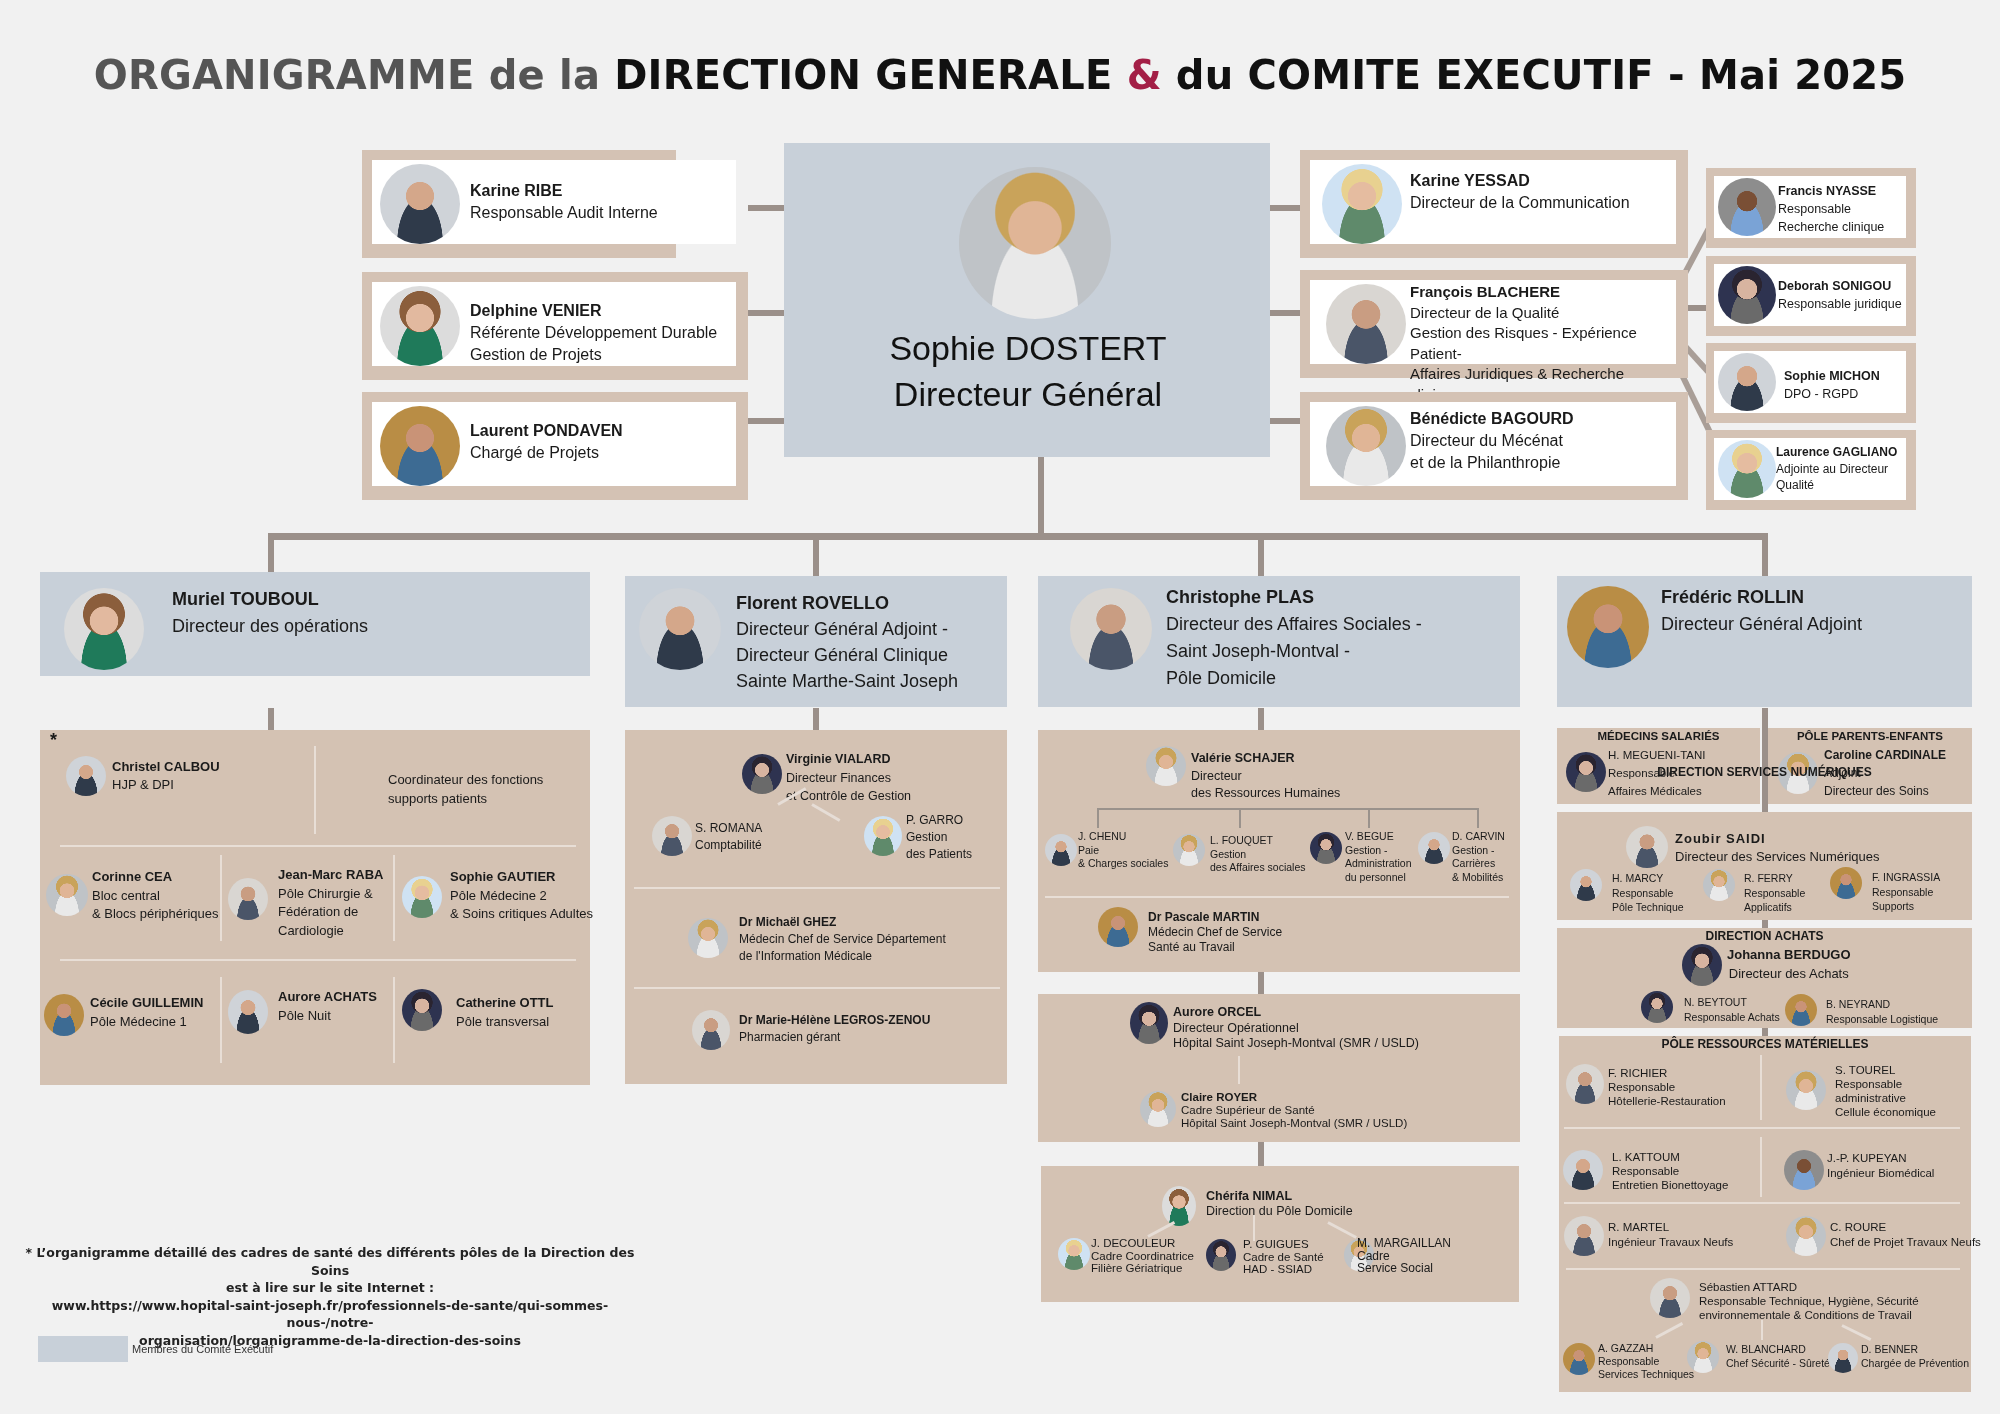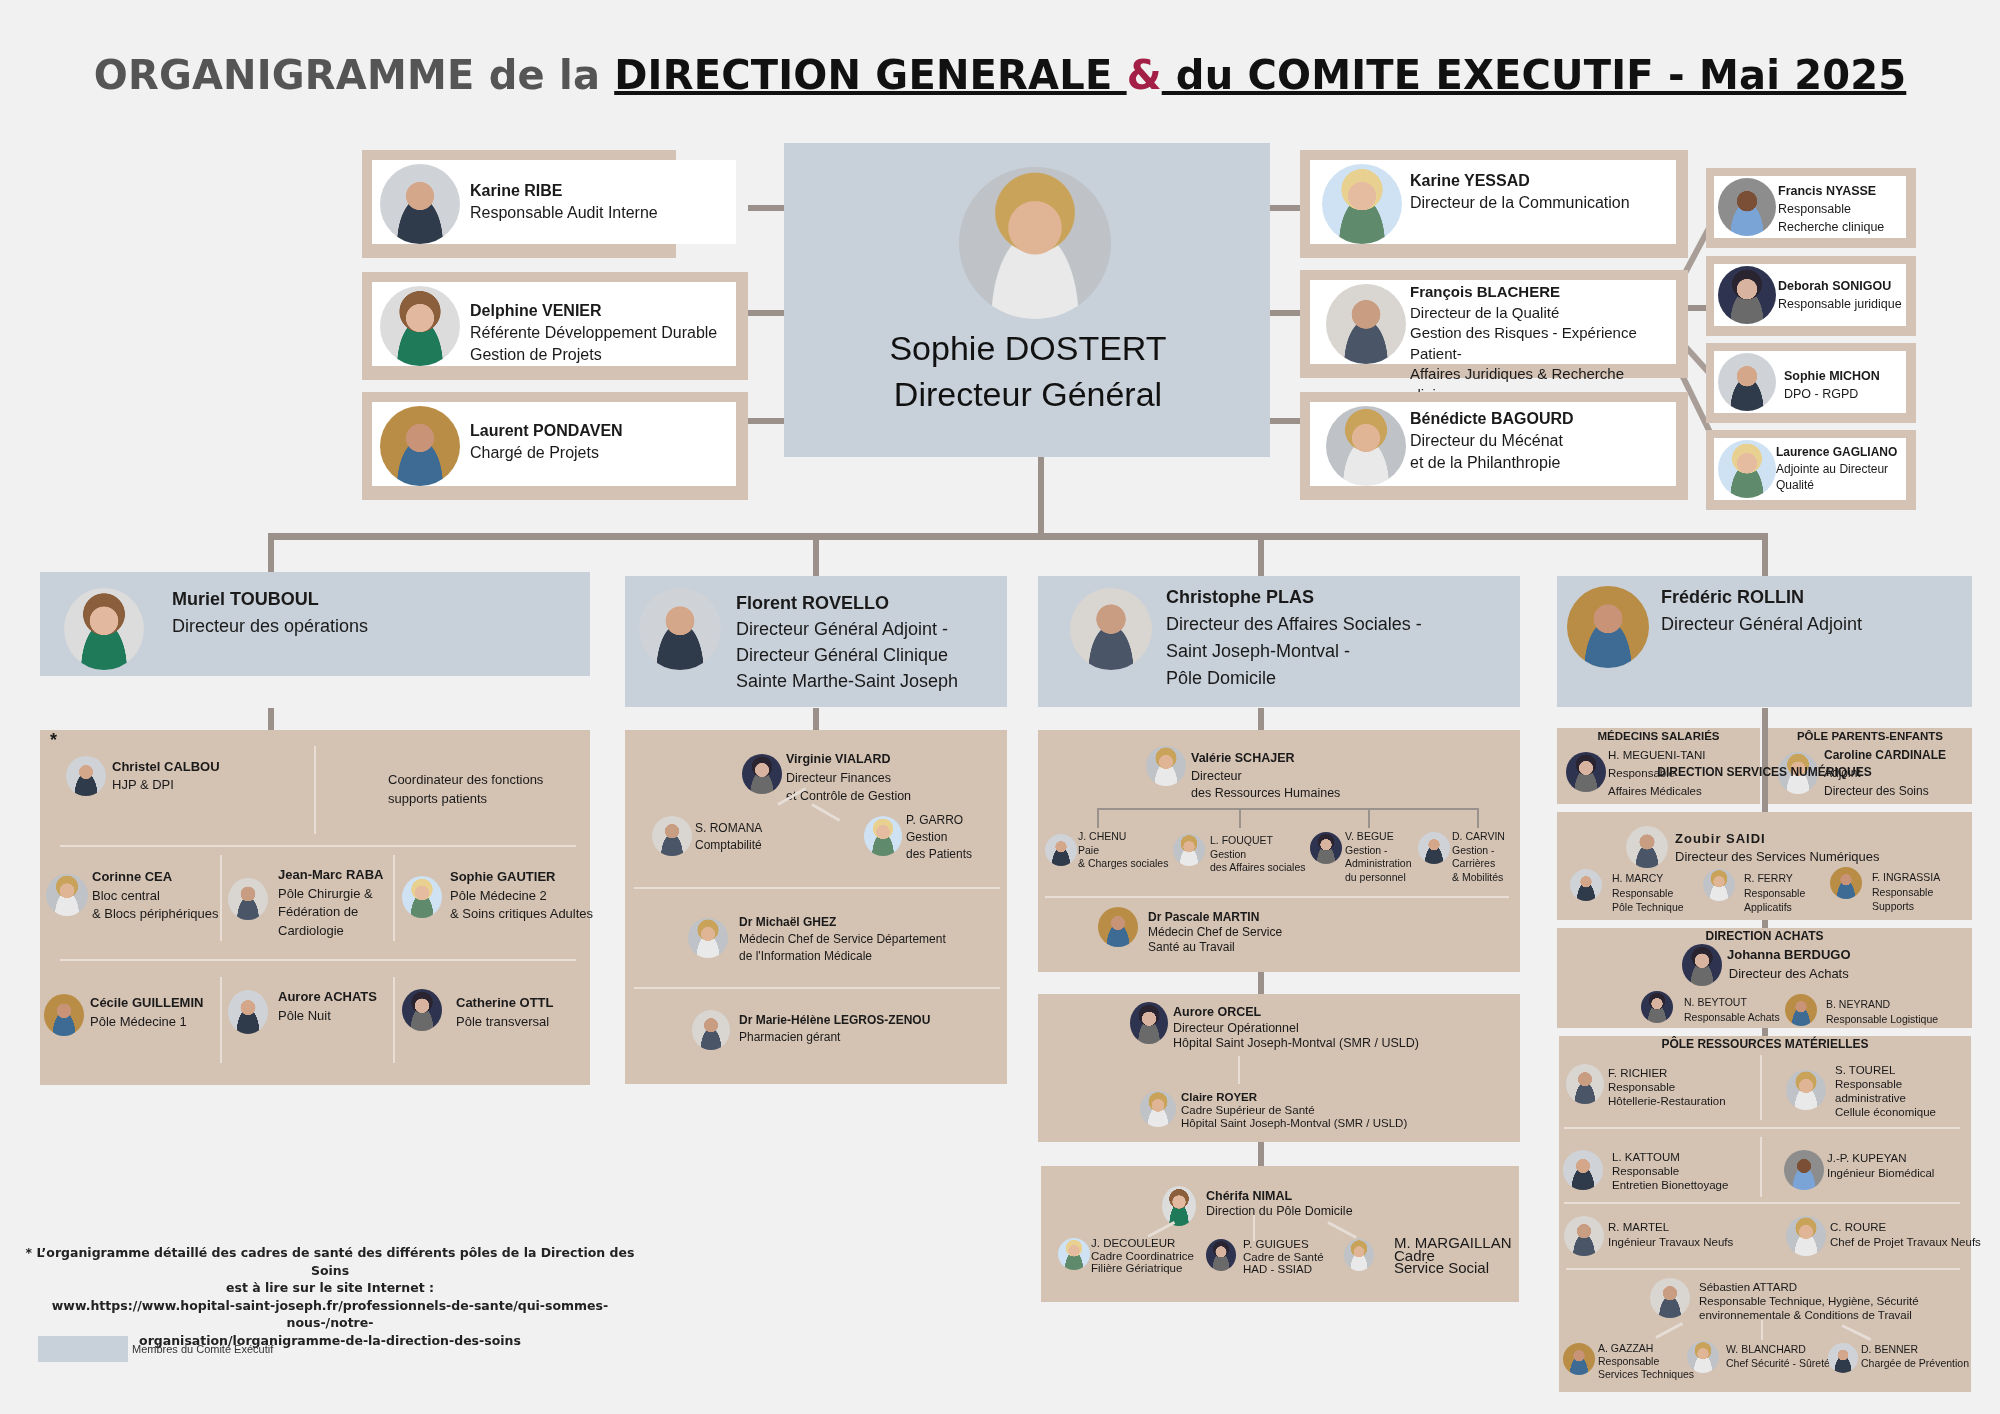--- a/index.html
+++ b/index.html
@@ -1,21 +1,21 @@
 <!DOCTYPE html>
 <html><head>
 <meta charset="utf-8">
 <style>
   * { box-sizing: border-box; margin: 0; padding: 0; }
   html, body { width: 2000px; height: 1414px; background: #f1f1f1; overflow: hidden; }
   body { position: relative; font-family: "Liberation Sans", "DejaVu Sans", sans-serif; color: #1a1a1a; }
 
   .title { position: absolute; top: 52px; left: 0; width: 2000px; text-align: center; font-family: "DejaVu Sans", sans-serif; font-weight: 700; font-size: 40px; letter-spacing: 0.2px; }
   .title .grey { color: #555; }
-  .title .dark { color: #111; text-decoration: underline; }
+  .title .dark { color: #111; }
   .title .amp { color: #a31f46; }
 
   .line { position: absolute; background: #9b908a; }
   .thin { position: absolute; background: #e8ded6; }
   .diag { position: absolute; height: 6px; background: #a99e97; transform-origin: 0 50%; }
   .diag-light { position: absolute; height: 3px; background: #e6ddd6; transform-origin: 0 50%; }
 
   .avatar { position: absolute; border-radius: 50%; overflow: hidden; background: radial-gradient(circle at 50% 38%, #c99d82 0 22%, transparent 23%), radial-gradient(ellipse at 50% 100%, #4a5568 0 38%, transparent 39%), #d9d6d2; }
   .av-a { background: radial-gradient(circle at 50% 40%, #d4a78a 0 22%, transparent 23%), radial-gradient(ellipse at 50% 100%, #2f3a4a 0 40%, transparent 41%), #cfd3d8; }
   .av-b { background: radial-gradient(circle at 50% 40%, #e0b596 0 22%, transparent 23%), radial-gradient(circle at 50% 30%, #c9a35a 0 30%, transparent 31%), radial-gradient(ellipse at 50% 100%, #e9e9e9 0 40%, transparent 41%), #bfc3c7; }
@@ -380,21 +380,21 @@
   <span class="txt">Cadre Coordinatrice</span>
   <span class="txt">Filière Gériatrique</span>
 </div>
 <div class="avatar av-f" style="left:1206px;top:1239px;width:30px;height:32px;"></div>
 <div class="blk" style="left:1243px;top:1238px;font-size:11.5px;line-height:12.5px;">
   <span class="txt">P. GUIGUES</span>
   <span class="txt">Cadre de Santé</span>
   <span class="txt">HAD - SSIAD</span>
 </div>
 <div class="avatar av-b" style="left:1344px;top:1239px;width:30px;height:32px;"></div>
-<div class="blk" style="left:1394px;top:1237px;font-size:15px;line-height:12.5px;">
+<div class="blk" style="left:1357px;top:1237px;font-size:12px;line-height:12.5px;">
   <span class="txt">M. MARGAILLAN</span>
   <span class="txt">Cadre</span>
   <span class="txt">Service Social</span>
 </div>
 
 <div class="line" style="left:1762px;top:708px;width:6px;height:600px;"></div>
 
 <div class="panel" style="left:1557px;top:728px;width:203px;height:76px;"></div>
 <div class="hdr" style="left:1557px;top:730px;width:203px;font-size:11.5px;">MÉDECINS SALARIÉS</div>
 <div class="avatar av-f" style="left:1566px;top:752px;width:40px;height:40px;"></div>

